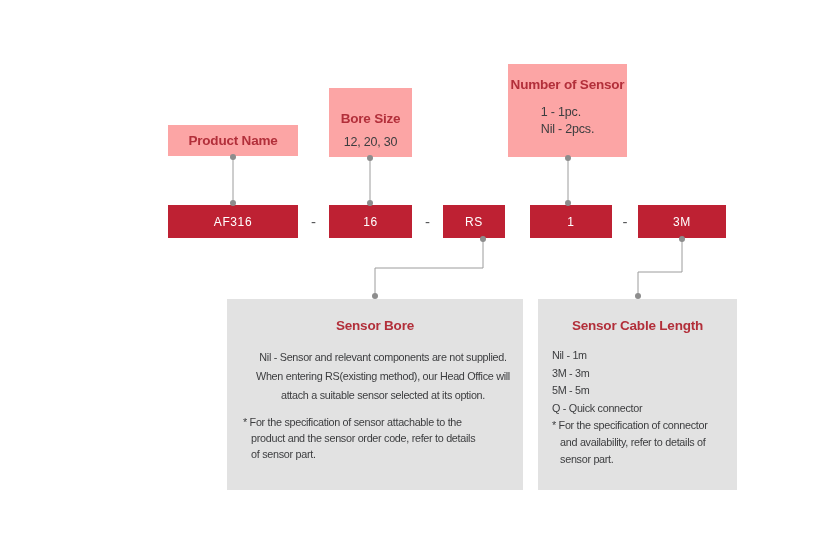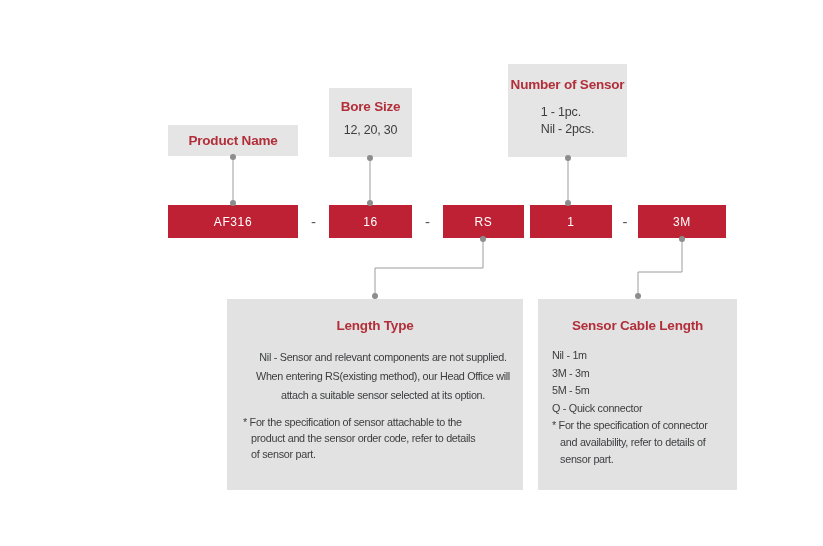--- a/index.html
+++ b/index.html
@@ -20,42 +20,42 @@
     background: #be2133;
     color: #ffffff;
     display: flex;
     align-items: center;
     justify-content: center;
     font-size: 12px;
     letter-spacing: 0.6px;
   }
   .codebox--af316 { left: 168px; width: 130px; }
   .codebox--16    { left: 329px; width: 83px;  }
-  .codebox--rs    { left: 443px; width: 81px;  }
+  .codebox--rs    { left: 443px; width: 62px;  }
   .codebox--1     { left: 530px; width: 82px;  }
   .codebox--3m    { left: 638px; width: 88px;  }
 
   .sep {
     position: absolute;
     top: 205px;
     height: 33px;
     display: flex;
     align-items: center;
     justify-content: center;
     color: #58595b;
     font-size: 15px;
   }
   .sep--1 { left: 298px; width: 31px; }
   .sep--2 { left: 412px; width: 31px; }
   .sep--3 { left: 612px; width: 26px; }
 
   
   .glabel {
     position: absolute;
-    background: #e5e5e5;
+    background: #fca5a5;
     box-sizing: border-box;
     display: flex;
     flex-direction: column;
     align-items: center;
     text-align: center;
   }
   .glabel-title {
     color: #b22f3a;
     font-weight: bold;
     font-size: 13.5px;
@@ -63,21 +63,21 @@
   }
   .glabel-body {
     color: #3c3d3f;
     font-size: 12.5px;
     letter-spacing: -0.2px;
     line-height: 17px;
     white-space: pre;
     text-align: left;
   }
   .glabel--product { left: 168px; top: 125px; width: 130px; height: 31px; justify-content: center; }
-  .glabel--bore    { left: 329px; top: 88px;  width: 83px;  height: 69px; padding-top: 11px; }
+  .glabel--bore    { left: 329px; top: 88px;  width: 83px;  height: 69px; padding-top: 23px; }
   .glabel--bore .glabel-body { margin-top: 8px; }
   .glabel--count   { left: 508px; top: 64px;  width: 119px; height: 93px; padding-top: 13px; }
   .glabel--count .glabel-body { margin-top: 12px; }
 
   
   .detail {
     position: absolute;
     top: 299px;
     height: 191px;
     background: #e2e2e2;
@@ -135,21 +135,21 @@
   <div class="codebox codebox--af316">AF316</div>
   <div class="sep sep--1">-</div>
   <div class="codebox codebox--16">16</div>
   <div class="sep sep--2">-</div>
   <div class="codebox codebox--rs">RS</div>
   <div class="codebox codebox--1">1</div>
   <div class="sep sep--3">-</div>
   <div class="codebox codebox--3m">3M</div>
 
   <div class="detail detail--type">
-    <div class="detail-title">Length Type</div>
+    <div class="detail-title">Sensor Bore</div>
     <div class="detail-body">Nil - Sensor and relevant components are not supplied.
 When entering RS(existing method), our Head Office will
 attach a suitable sensor selected at its option.</div>
     <div class="detail-note">* For the specification of sensor attachable to the
    product and the sensor order code, refer to details
    of sensor part.</div>
   </div>
 
   <div class="detail detail--cable">
     <div class="detail-title">Sensor Cable Length</div>

